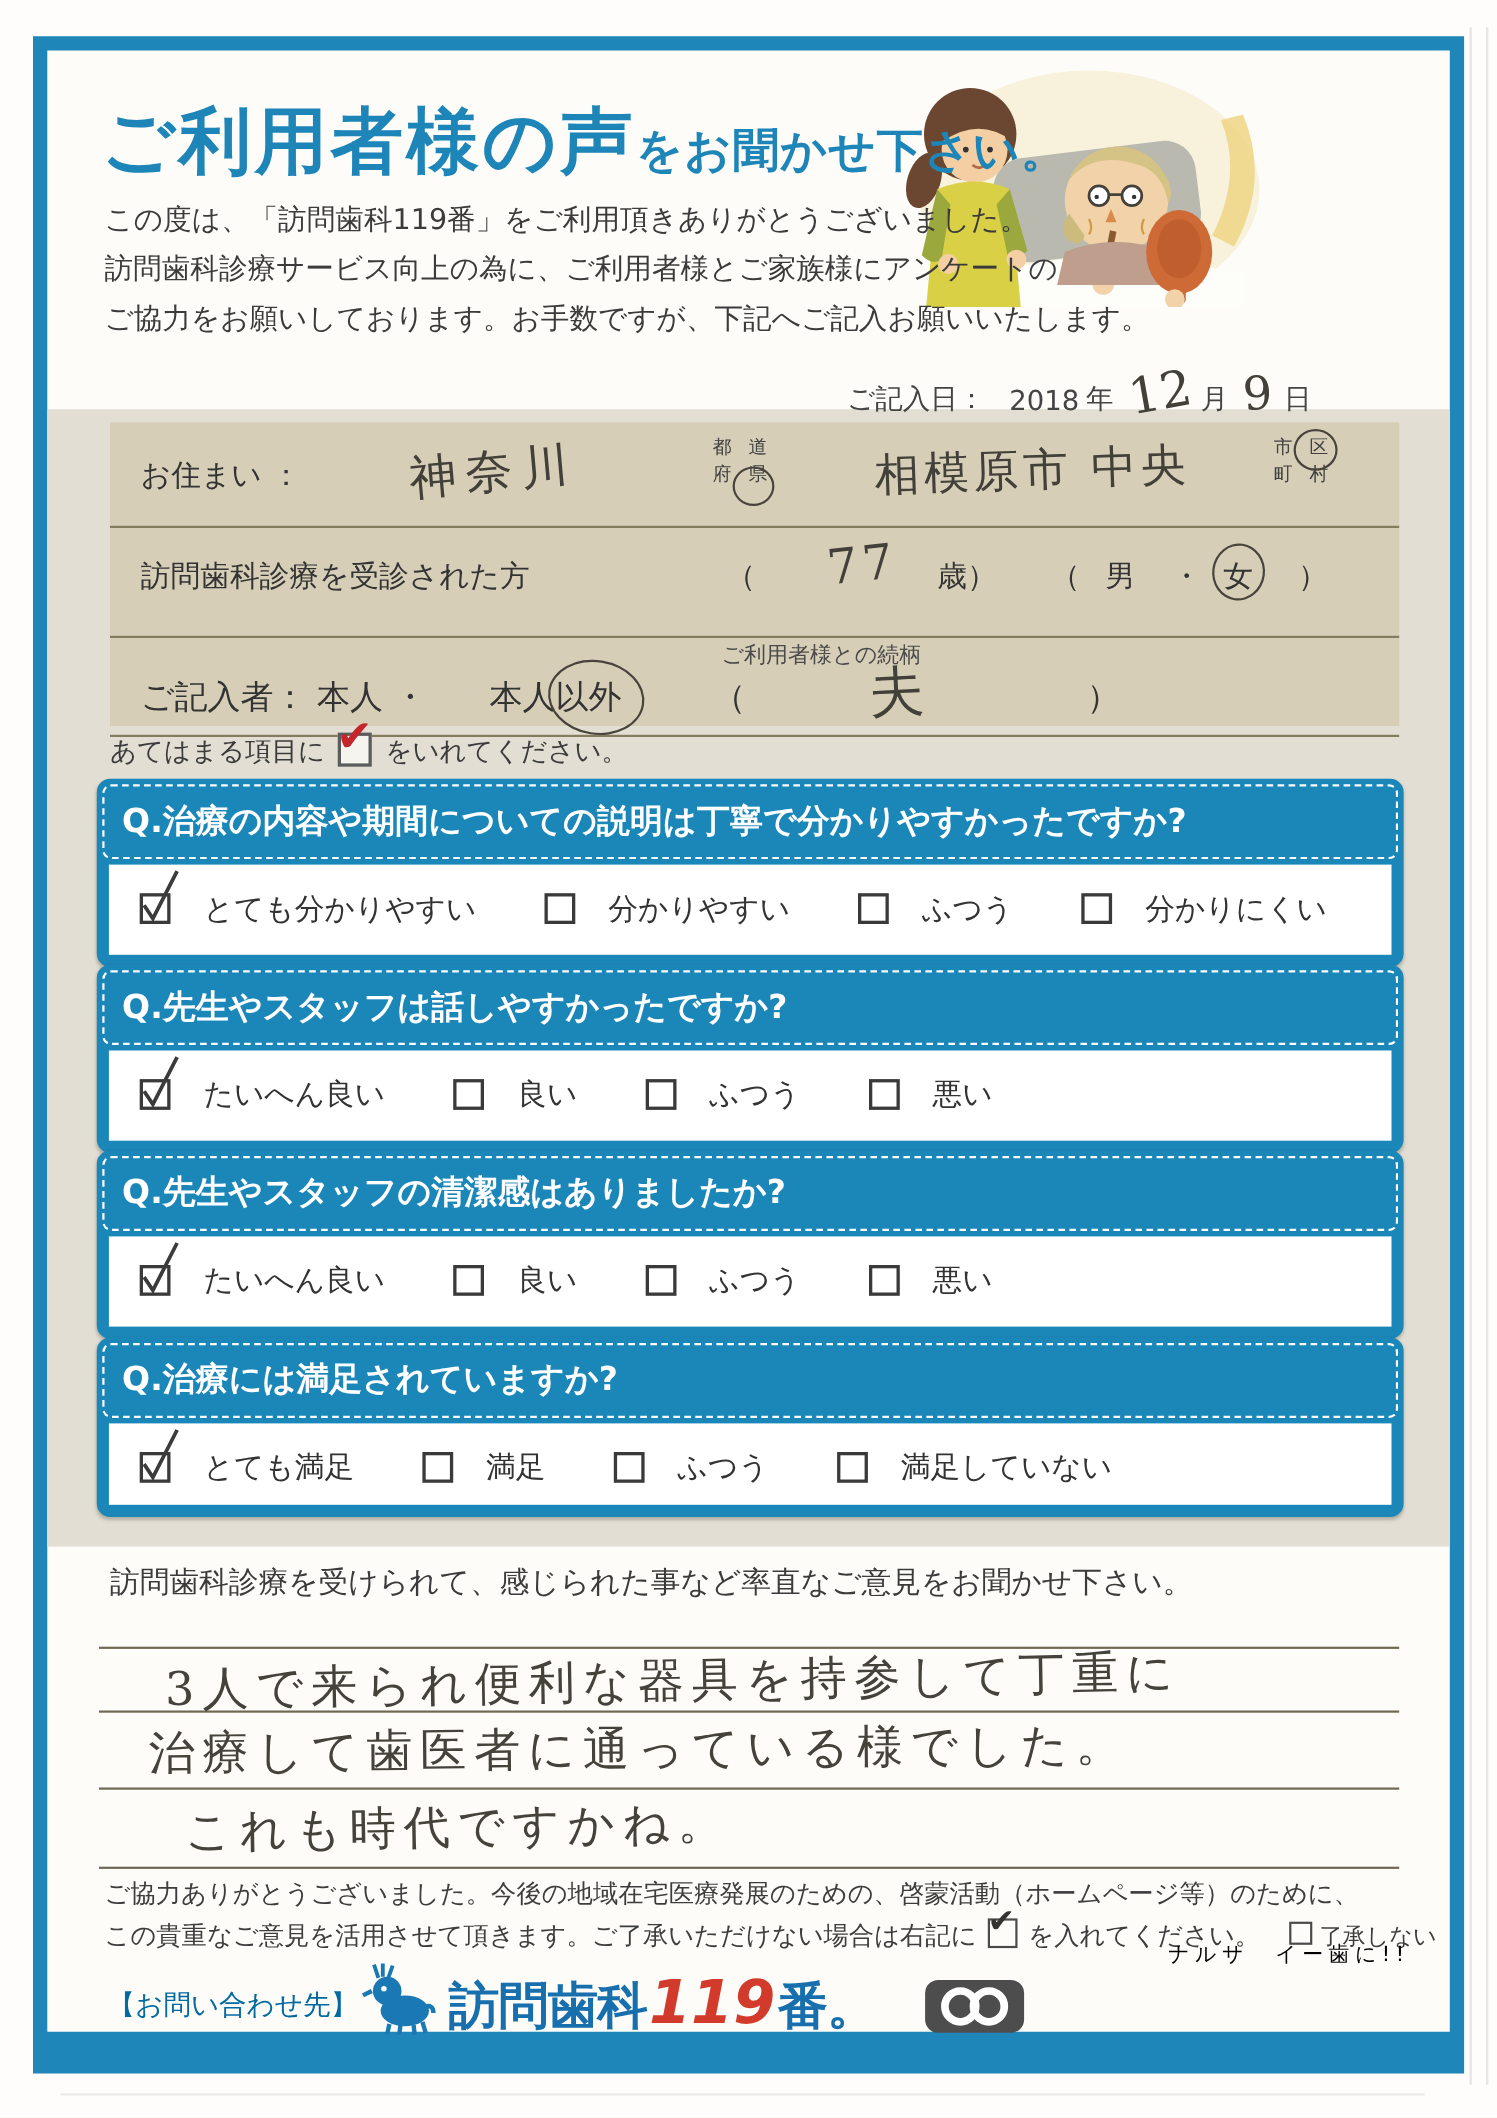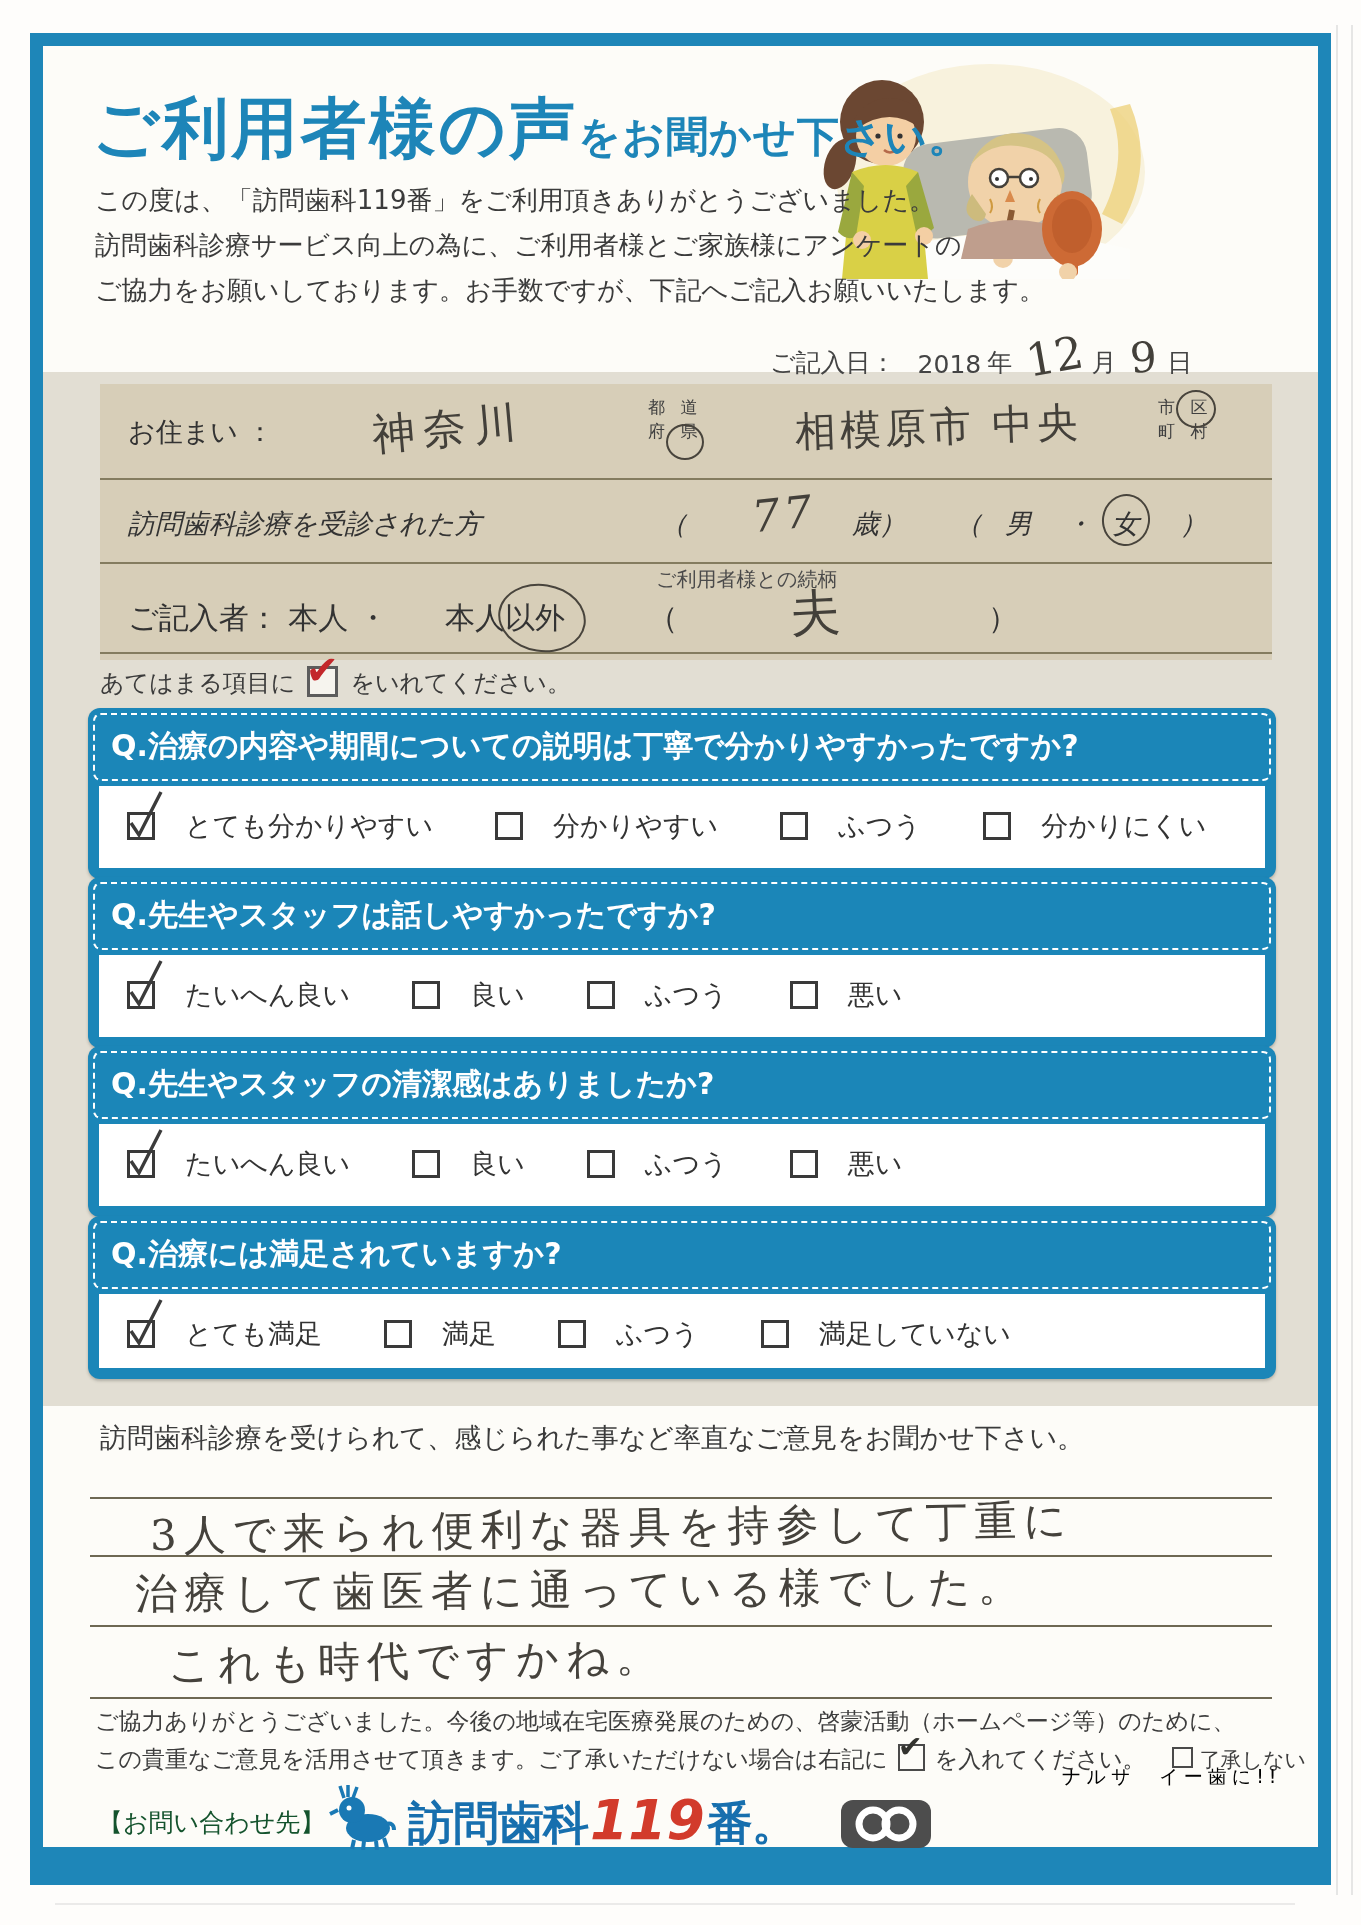--- a/index.html
+++ b/index.html
@@ -25,21 +25,21 @@
   .date-row{position:absolute;left:770px;top:334px;display:flex;align-items:flex-end;z-index:3;font-size:25px;color:#444;}
   .date-row .yr{margin-left:22px;}
   .date-row .unit{margin-left:6px;}
   .hw{font-family:"DejaVu Serif","Liberation Serif",serif;color:#43403a;}
   .hw-m{font-size:45px;line-height:1;transform:rotate(-10deg);margin:0 2px 0 14px;}
   .hw-d{font-size:42px;line-height:1;transform:rotate(-4deg);margin:0 4px 0 14px;}
 
   
   .info-table{position:absolute;left:100px;top:384px;width:1172px;height:276px;background:#d7ceb8;z-index:2;}
   .irow{position:relative;box-sizing:border-box;border-bottom:2px solid #847c5f;}
-  .irow1{height:96px;} .irow2{height:84px;font-style:italic;} .irow3{height:90px;}
+  .irow1{height:96px;} .irow2{height:100px;} .irow3{height:90px;}
   .plabel{position:absolute;font-size:27px;color:#333;white-space:nowrap;}
   .slabel{position:absolute;font-size:17px;line-height:24px;letter-spacing:5px;color:#404040;white-space:pre-line;}
   .hw-big{position:absolute;font-size:43px;letter-spacing:8px;white-space:nowrap;}
   .circle{position:absolute;border:2.5px solid #48443c;border-radius:50%;z-index:4;}
   .relation-cap{position:absolute;font-size:20px;color:#4a4a4a;white-space:nowrap;}
 
   
   .note{position:absolute;left:100px;top:666px;z-index:3;font-size:24px;color:#3b3b3b;white-space:nowrap;}
   .note-box{display:inline-block;position:relative;width:25px;height:25px;border:3px solid #5c5c5c;margin:0 12px;vertical-align:-6px;background:#f6f4ee;}
   .note-box .redcheck{position:absolute;left:-5px;top:-19px;color:#c3272b;font-size:40px;font-weight:bold;line-height:1;}
@@ -63,21 +63,21 @@
   
   .c-prompt{position:absolute;left:100px;top:1420px;font-size:27px;white-space:nowrap;color:#3b3b3b;z-index:3;}
   .rule{position:absolute;left:90px;width:1182px;height:0;border-top:2px solid #6e6853;z-index:3;}
   .hw-line{position:absolute;z-index:4;font-size:42px;letter-spacing:7px;white-space:nowrap;color:#45423c;}
 
   
   .consent{position:absolute;left:95px;z-index:3;font-size:23px;color:#3d3d3d;white-space:nowrap;}
   .decline-txt{font-size:21px;}
 
   
-  .contact-label{position:absolute;left:98px;top:1806px;font-size:25px;color:#14532d;z-index:3;white-space:nowrap;}
+  .contact-label{position:absolute;left:98px;top:1806px;font-size:25px;color:#0369a1;z-index:3;white-space:nowrap;}
   .brand{position:absolute;left:408px;top:1788px;z-index:3;display:flex;align-items:baseline;white-space:nowrap;}
   .brand .b-txt{font-size:46px;font-weight:bold;color:#176fae;letter-spacing:-1px;}
   .brand .b-num{font-size:55px;font-weight:bold;font-style:italic;color:#d23b2b;margin:0 2px;}
   .phone{position:absolute;left:938px;top:1784px;font-size:56px;font-weight:bold;color:#4c4c4c;letter-spacing:-1px;z-index:3;white-space:nowrap;}
   .phone-ruby{position:absolute;left:1062px;top:1764px;font-size:19px;letter-spacing:5px;color:#000000;z-index:3;white-space:nowrap;}
 
   
   .scan-v{position:absolute;top:25px;height:1870px;width:2px;background:#dcdcdc;opacity:.7;z-index:5;}
   .scan-h{position:absolute;left:55px;top:1903px;width:1240px;height:2px;background:#dedede;opacity:.6;z-index:5;}
 </style>

